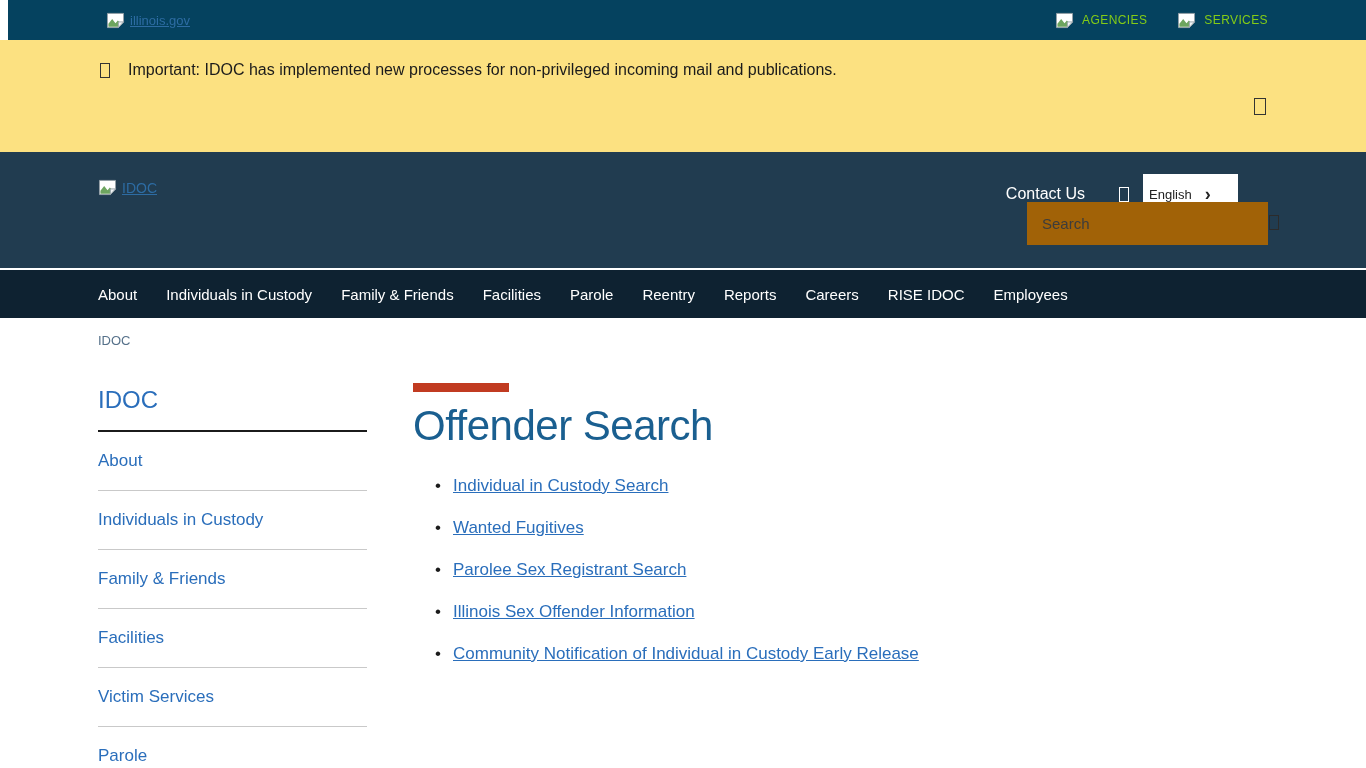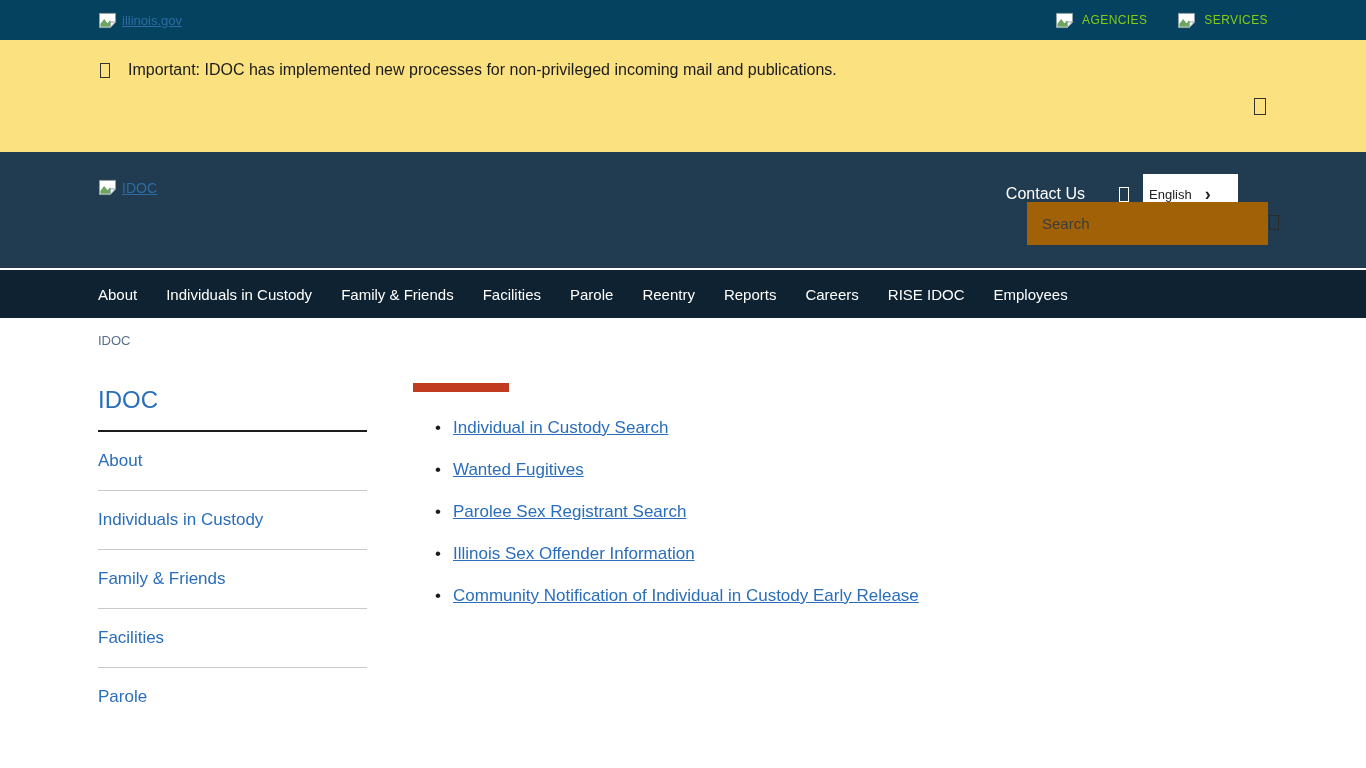--- a/index.html
+++ b/index.html
@@ -9,20 +9,21 @@
     font-family:"Liberation Sans", sans-serif;
     background:#fff; color:#1b1b1b;
   }
   a { cursor:pointer; }
 
   
   .topbar {
     height:40px; background:var(--topbar-bg,#05425f);
     display:flex; align-items:center; justify-content:space-between;
     padding:0 98px;
+    margin-left:8px;
   }
   .gov-link {
     display:flex; align-items:center; gap:5px;
     color:var(--alt-link,#2d6ca3); font-size:13px; text-decoration:underline;
   }
   .topbar-right { display:flex; align-items:center; gap:30px; }
   .top-link {
     display:flex; align-items:center; gap:8px;
     color:#84cc16; font-size:12px; letter-spacing:.4px; text-decoration:none;
   }
@@ -225,27 +226,31 @@
           <li>
           <a>Individuals in Custody</a>
         </li>
           <li>
           <a>Family &amp; Friends</a>
         </li>
           <li>
           <a>Facilities</a>
         </li>
           <li>
+          <a>Victim Services</a>
+        </li>
+          <li>
           <a>Parole</a>
         </li>
         </ul>
     </aside>
 
     <main class="main">
       <div class="accent-bar"></div>
+      <h1>Offender Search</h1>
       <ul class="link-list">
           <li>
           <a>Individual in Custody Search</a>
         </li>
           <li>
           <a>Wanted Fugitives</a>
         </li>
           <li>
           <a>Parolee Sex Registrant Search</a>
         </li>

